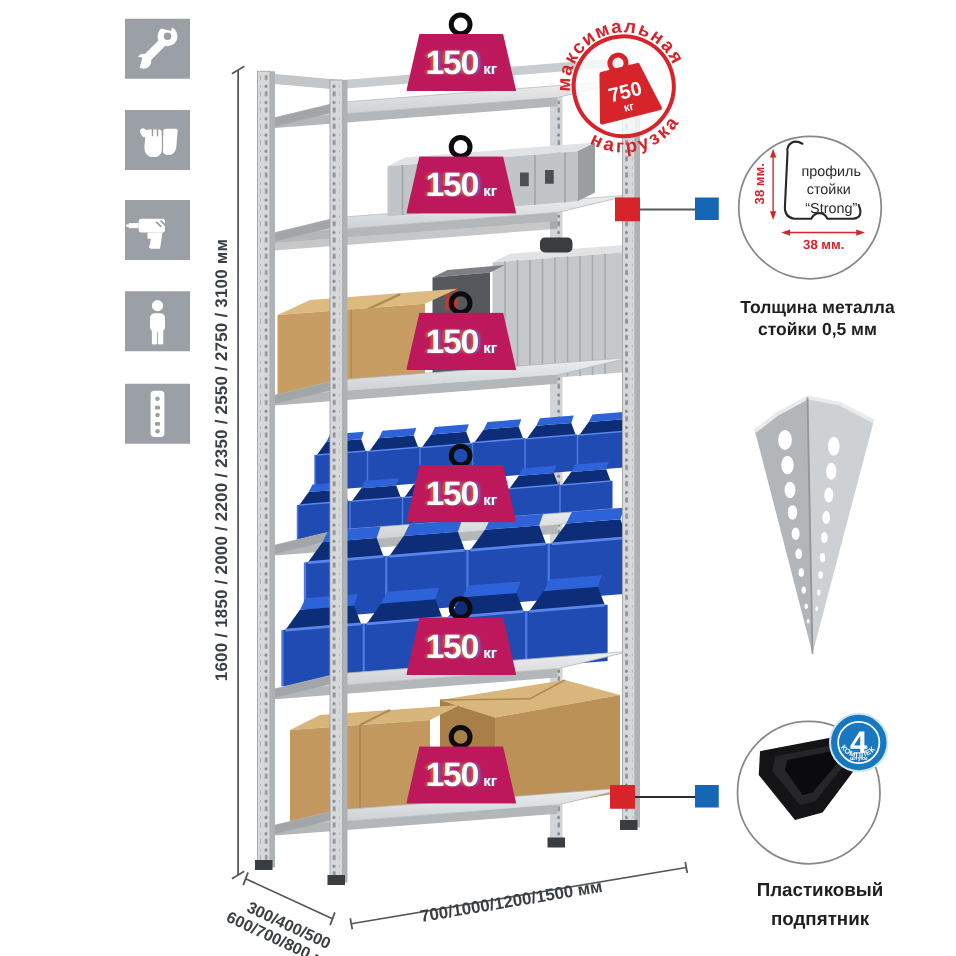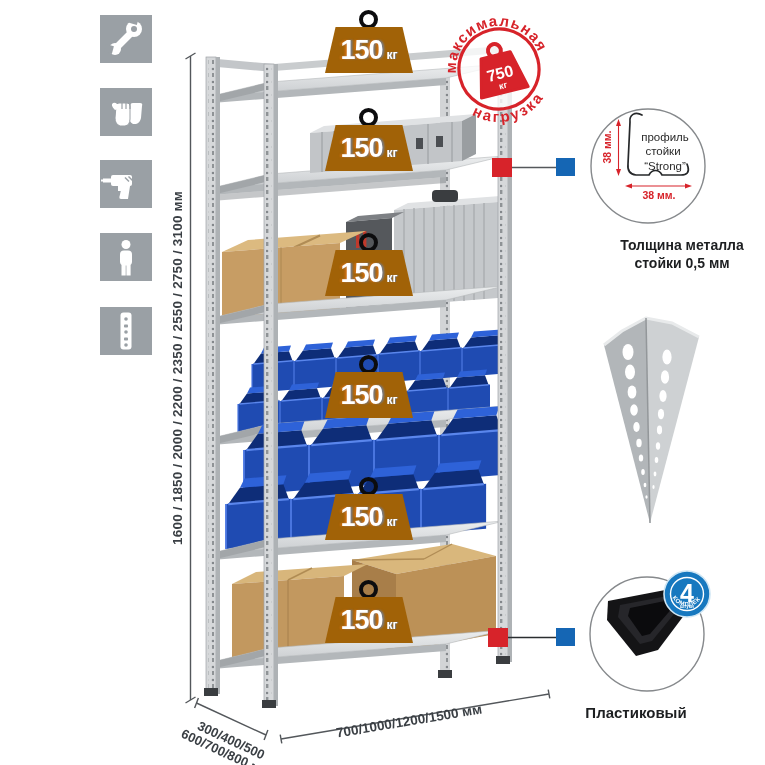--- a/index.html
+++ b/index.html
@@ -2,42 +2,42 @@
 <html><head>
 <meta charset="utf-8">
 <style>
   html,body{margin:0;padding:0;}
   body{width:765px;height:765px;position:relative;background:#fff;overflow:hidden;
        font-family:"Liberation Sans","DejaVu Sans",sans-serif;}
   .abs{position:absolute;}
   
   .feat-icon{position:absolute;left:100px;width:52px;height:48px;background:#9aa0a5;}
   
-  .weight{position:absolute;left:325px;width:88px;height:46px;background:#a16207;
+  .weight{position:absolute;left:325px;width:88px;height:46px;background:#be185d;
           clip-path:polygon(12% 0,88% 0,100% 100%,0% 100%);
           display:flex;align-items:center;justify-content:center;z-index:5;}
   .weight-ring{position:absolute;left:359px;width:11px;height:11px;border:4.5px solid #0c0c0e;
                border-radius:50%;background:transparent;z-index:4;}
   .w-val{color:#fff;font-size:27px;font-weight:bold;letter-spacing:-1px;
          text-shadow:-2px 0 2px rgba(235,120,25,.6),2px 0 2px rgba(80,150,255,.5);}
   .w-unit{color:#fff;font-size:12px;font-weight:bold;margin-left:4px;margin-top:10px;
           text-shadow:1px 0 1px rgba(80,150,255,.5);}
   
   .dim-label{position:absolute;color:#3a3f44;font-weight:bold;white-space:nowrap;}
   .height-label{left:177px;top:368px;font-size:13.5px;letter-spacing:.2px;
                 transform:translate(-50%,-50%) rotate(-90deg);}
   .depth-label{left:228px;top:747px;font-size:13px;line-height:1.08;text-align:center;
                transform:translate(-50%,-50%) rotate(25deg);}
   .width-label{left:409px;top:721px;font-size:13.5px;
                transform:translate(-50%,-50%) rotate(-9.5deg);}
   
   .detail-caption{position:absolute;width:140px;text-align:center;color:#1d1f21;
                   font-weight:bold;}
-  .profile-caption{left:612px;top:236px;font-size:14px;line-height:1.3;}
-  .foot-caption{left:566px;top:702px;font-size:15px;line-height:1.5;}
+  .profile-caption{left:584px;top:236px;font-size:14px;line-height:1.3;}
+  .foot-caption{left:586px;top:702px;font-size:15px;line-height:1.5;}
   svg text{font-family:"Liberation Sans","DejaVu Sans",sans-serif;}
   .arc-upper{text-transform:uppercase;}
 </style>
 </head>
 <body>
 
 <svg class="abs" width="765" height="765" viewBox="0 0 765 765" style="left:0;top:0;">
   <defs>
     <linearGradient id="shelfGrad" x1="0" y1="0" x2="0" y2="1">
       <stop offset="0" stop-color="#eceeef"></stop>
@@ -412,13 +412,14 @@
   <div>600/700/800 мм</div>
 </div>
 <div class="dim-label width-label">700/1000/1200/1500 мм</div>
 
 <div class="detail-caption profile-caption">
   <div>Толщина металла</div>
   <div>стойки 0,5 мм</div>
 </div>
 <div class="detail-caption foot-caption">
   <div>Пластиковый</div>
+  <div>подпятник</div>
 </div>
 
 </body></html>

